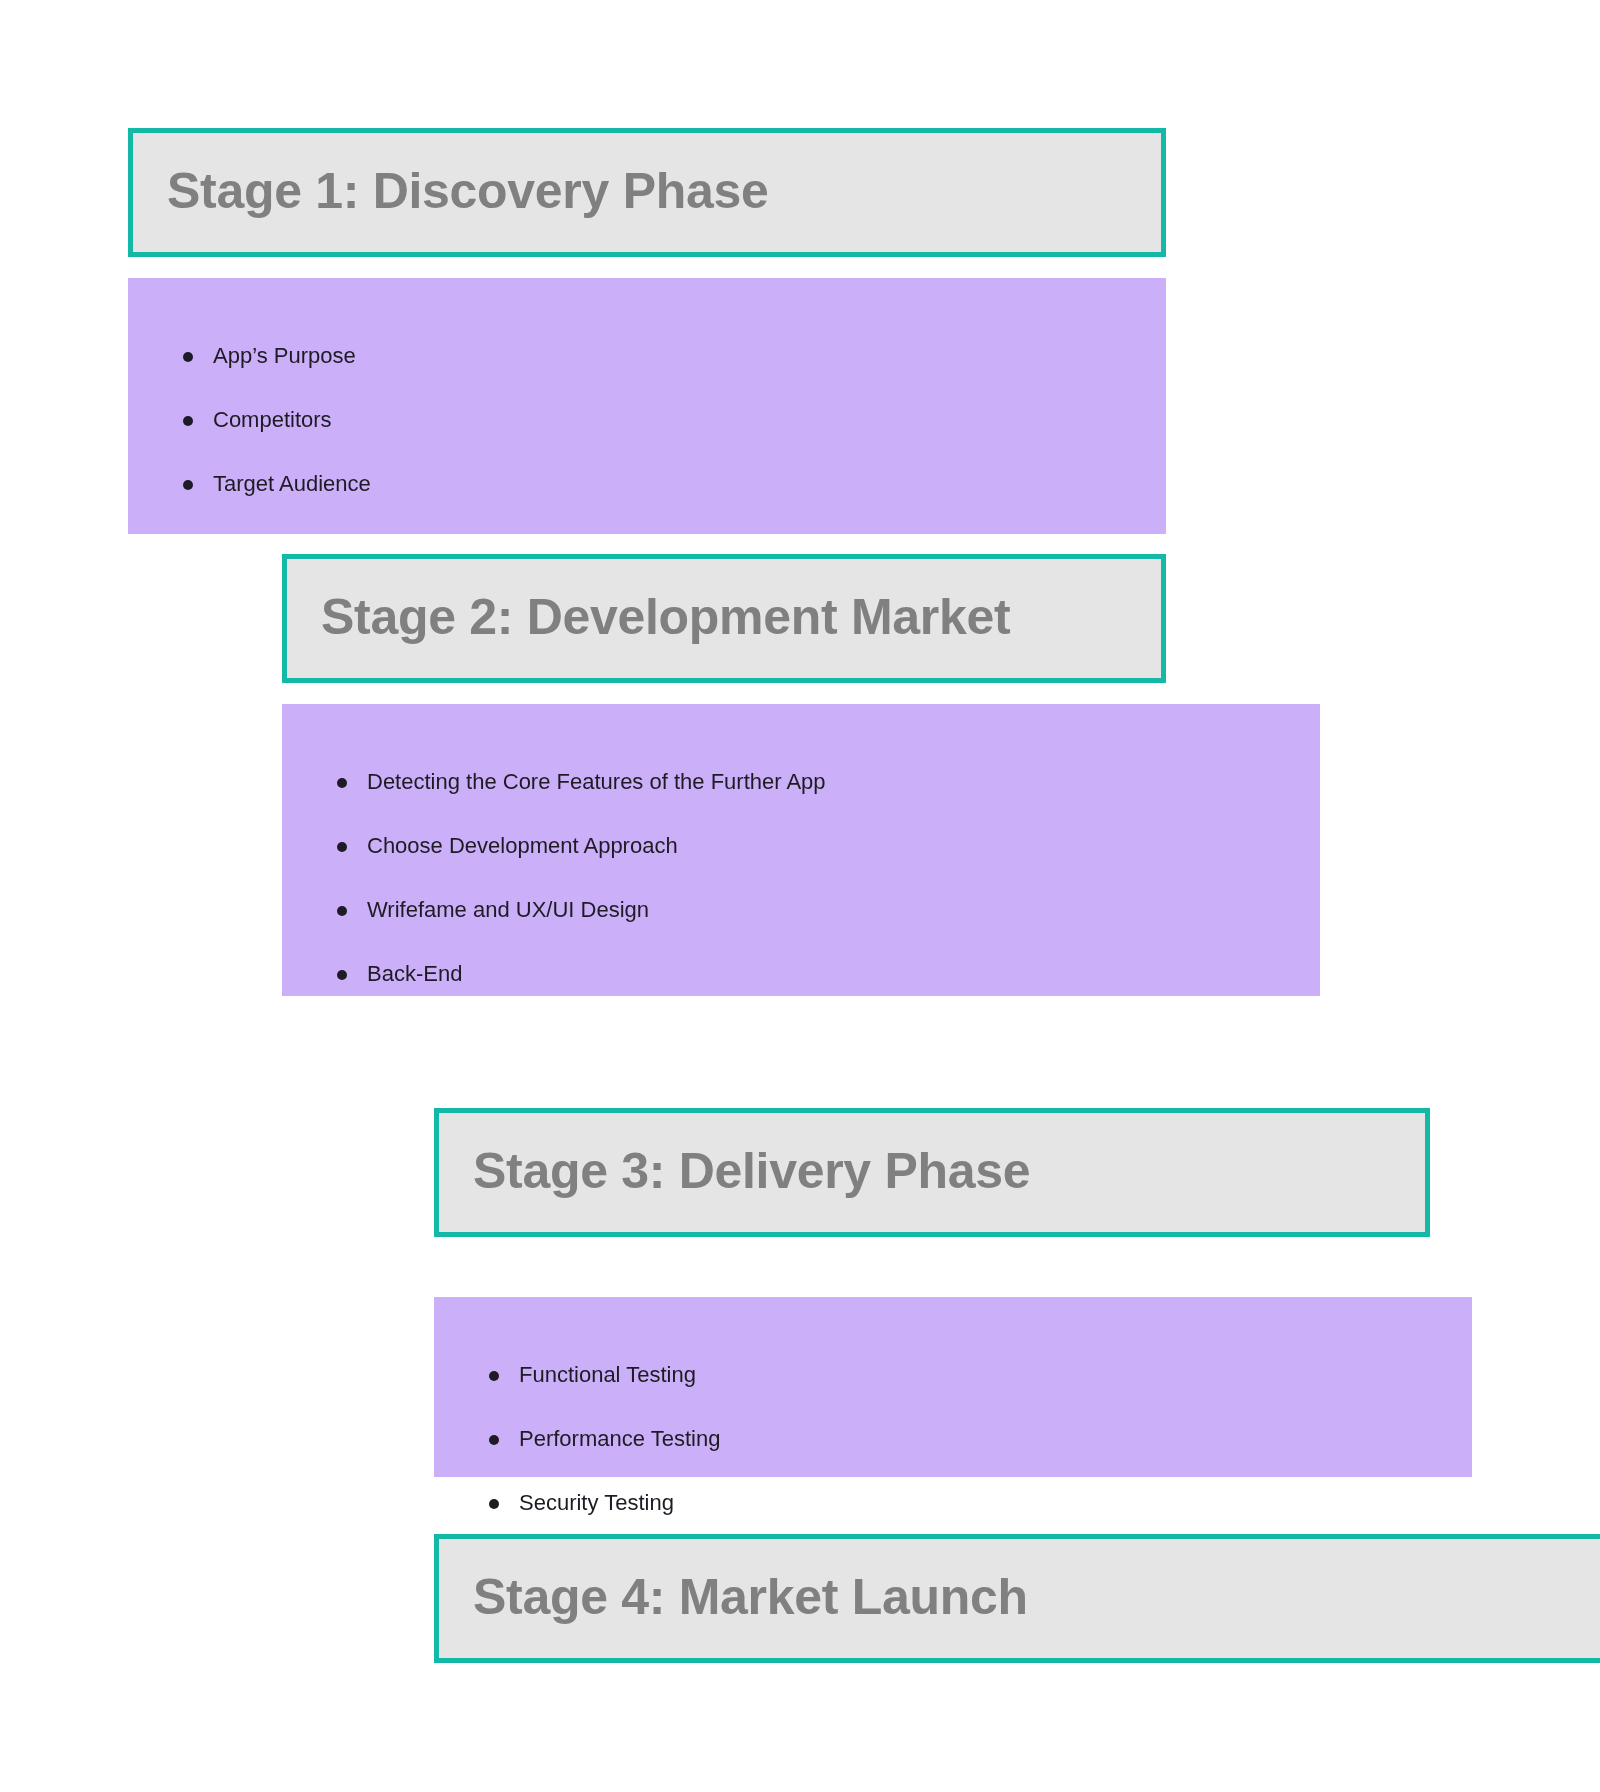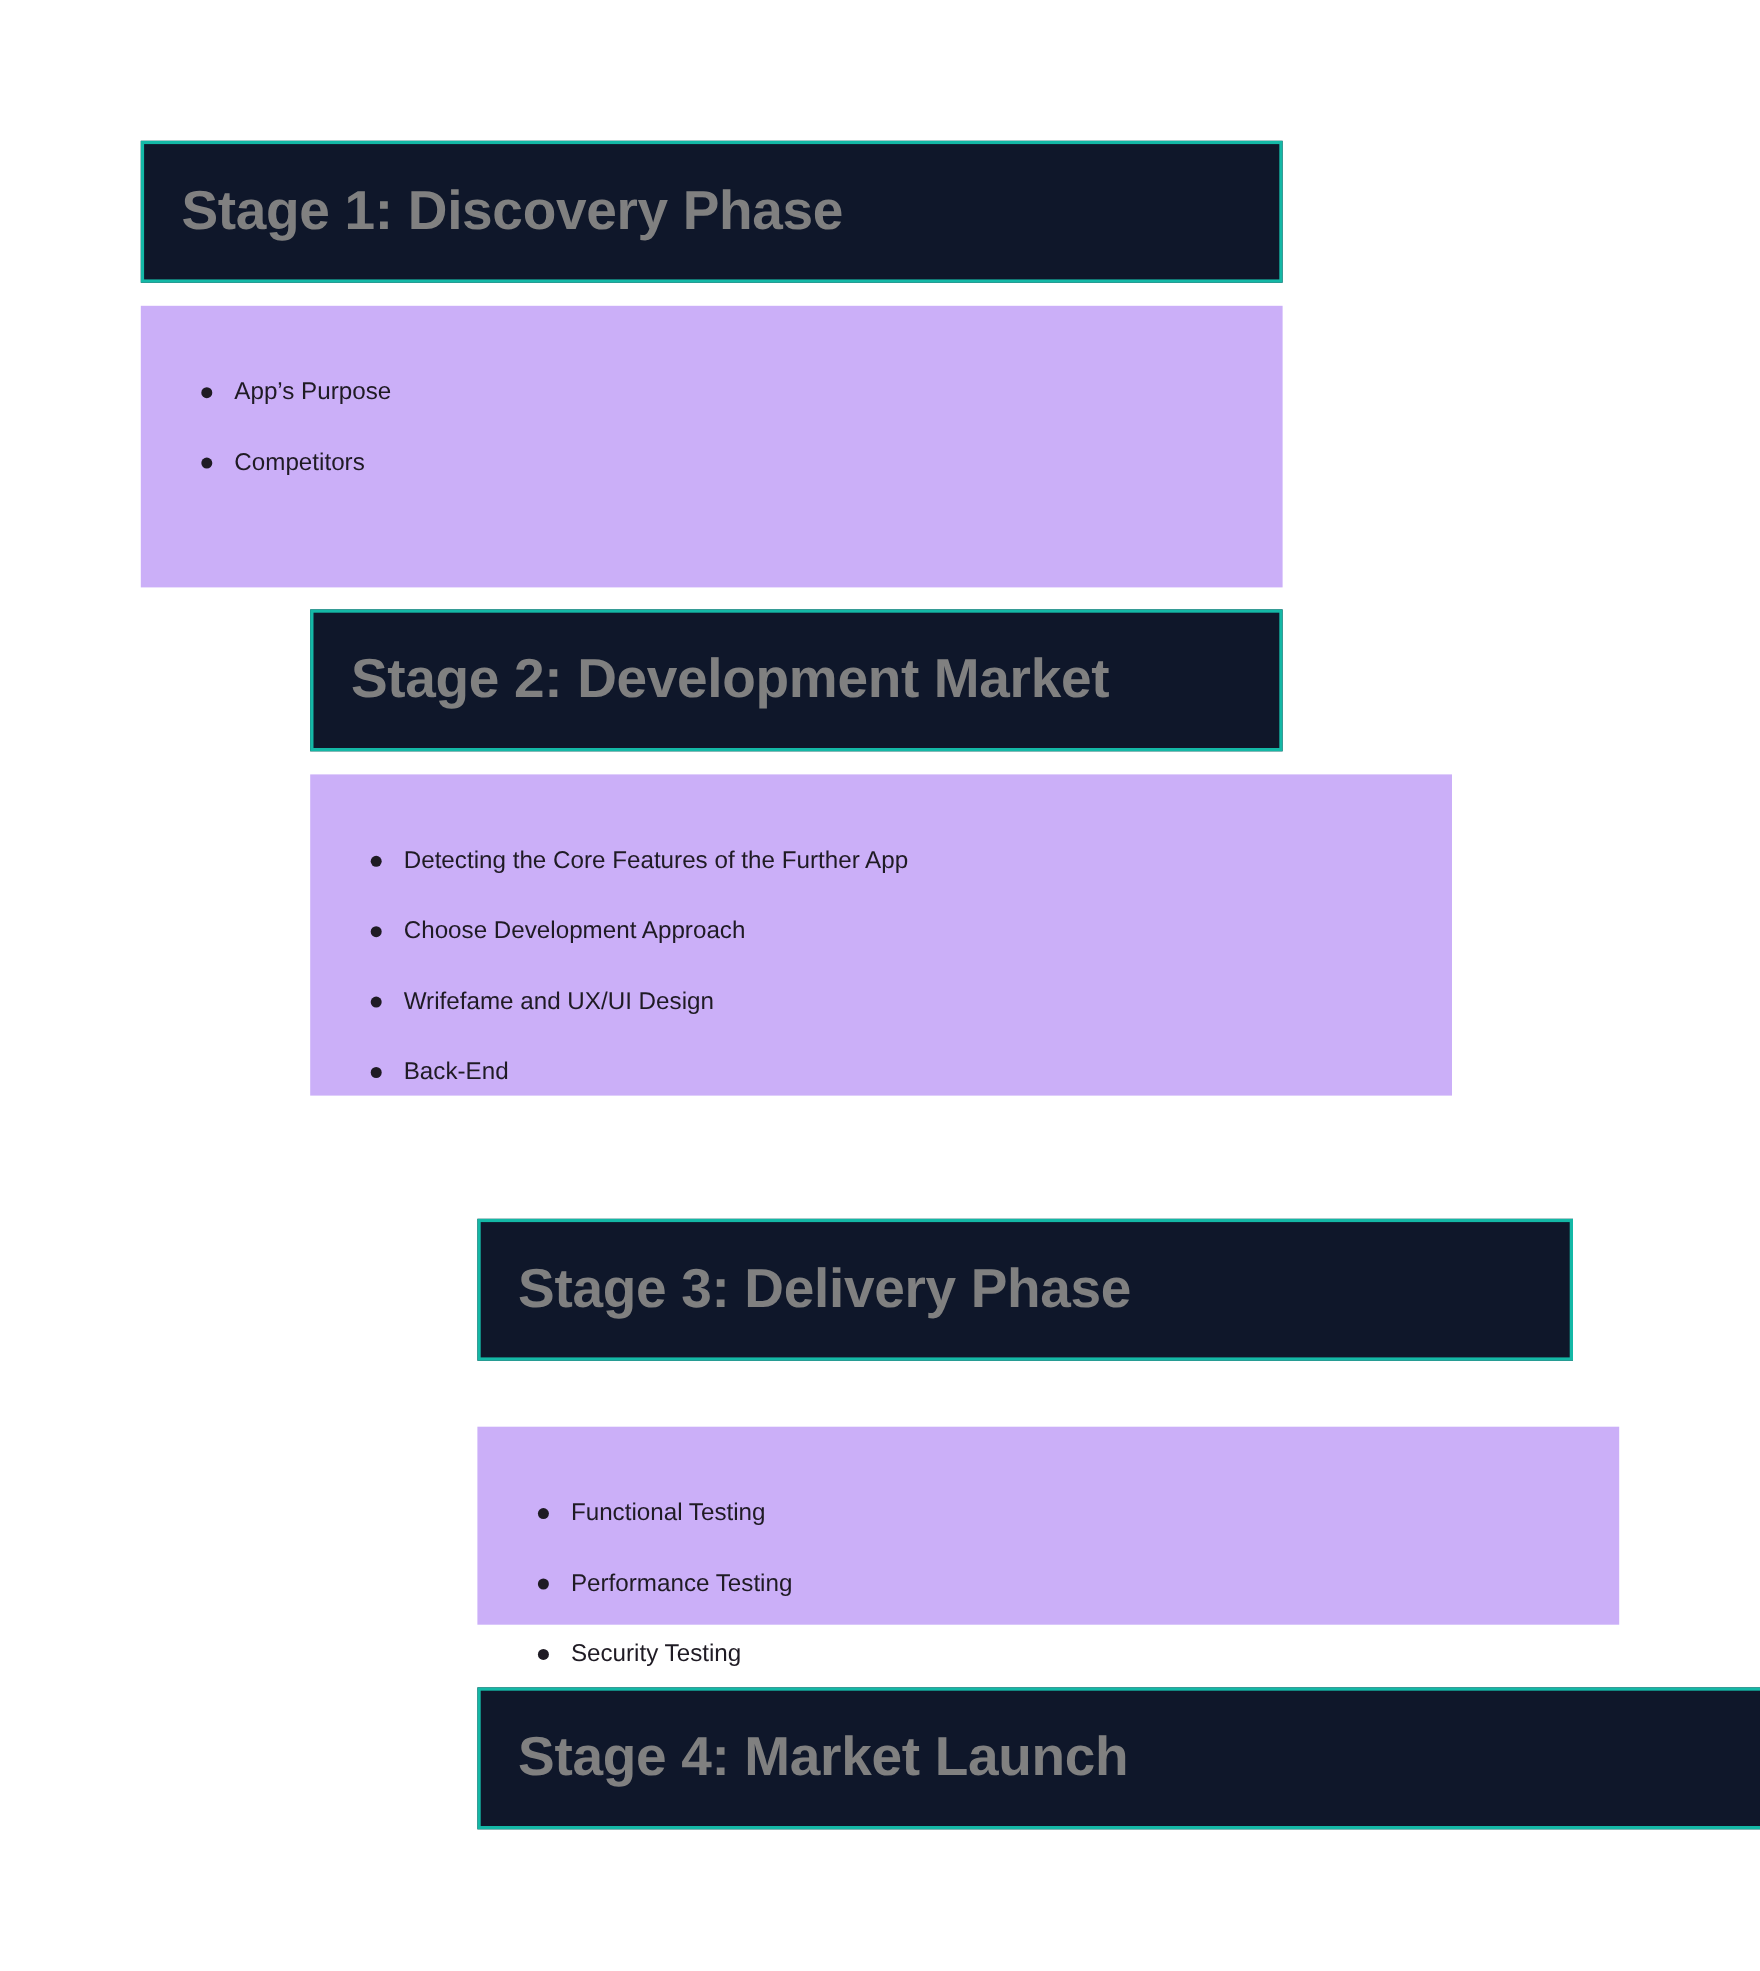--- a/index.html
+++ b/index.html
@@ -10,22 +10,22 @@
     body {
       width: 1600px;
       height: 1792px;
       position: relative;
       overflow: hidden;
       font-family: "Liberation Sans", "DejaVu Sans", sans-serif;
     }
     .stage-header {
       position: absolute;
       box-sizing: border-box;
-      border: 3px solid #14b8a6;
-      background: #0f172a;
+      border: 5px solid #14b8a6;
+      background: #e5e5e5;
       height: 129px;
       display: flex;
       align-items: center;
       padding-left: 34px;
     }
     .stage-title {
       font-size: 50px;
       font-weight: bold;
       color: #808080;
       letter-spacing: -0.3px;
@@ -67,20 +67,21 @@
 </head>
 <body>
 
 <div class="stage-header" style="left:128px; top:128px; width:1038px;">
   <span class="stage-title">Stage 1: Discovery Phase</span>
 </div>
 <div class="stage-body" style="left:128px; top:278px; width:1038px; height:256px;">
   <ul>
     <li><span class="bullet"></span><span>App’s Purpose</span></li>
     <li><span class="bullet"></span><span>Competitors</span></li>
+    <li><span class="bullet"></span><span>Target Audience</span></li>
   </ul>
 </div>
 
 <div class="stage-header" style="left:282px; top:554px; width:884px;">
   <span class="stage-title">Stage 2: Development Market</span>
 </div>
 <div class="stage-body" style="left:282px; top:704px; width:1038px; height:292px;">
   <ul>
     <li><span class="bullet"></span><span>Detecting the Core Features of the Further App</span></li>
     <li><span class="bullet"></span><span>Choose Development Approach</span></li>

